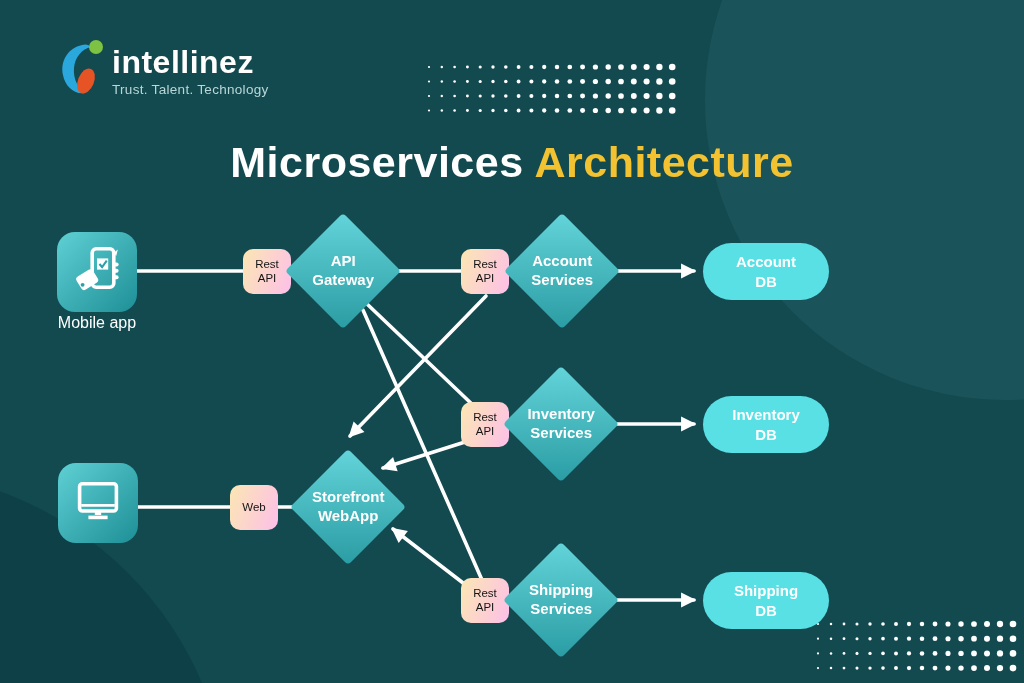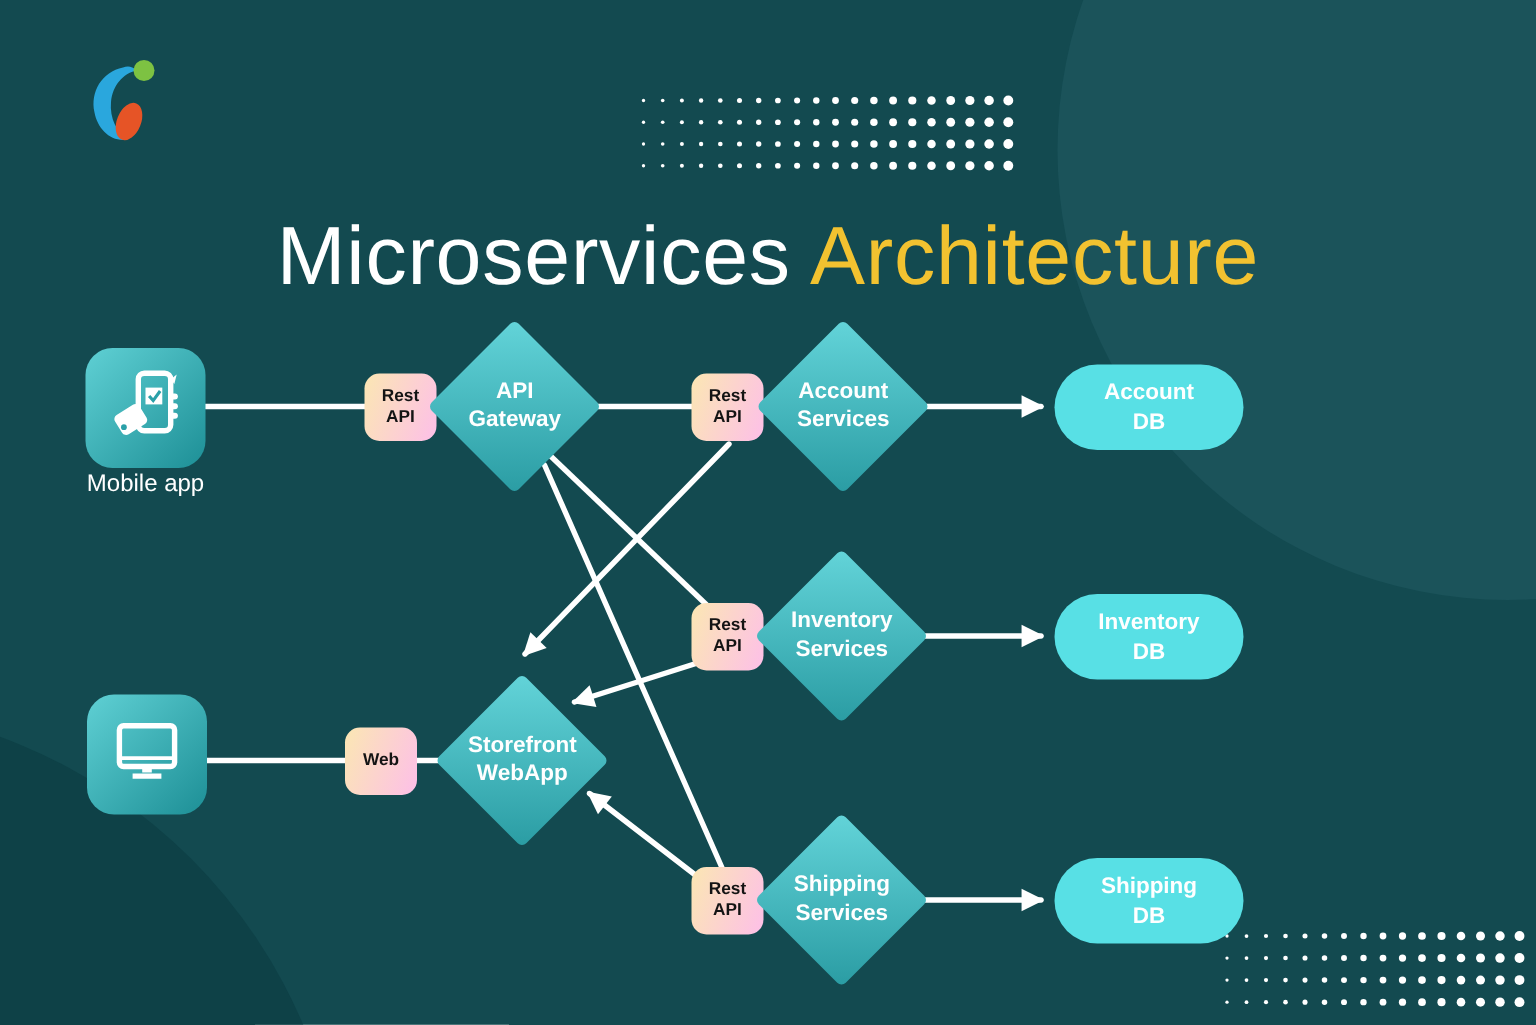--- a/index.html
+++ b/index.html
@@ -14,21 +14,21 @@
                border-radius:50%; background:#0e4147; }
 
   
   .logo { position:absolute; left:58px; top:38px; display:flex; align-items:flex-start; }
   .logo-mark { width:46px; height:60px; margin-right:8px; }
   .logo-name { color:#ffffff; font-size:32px; font-weight:bold; letter-spacing:0.5px; line-height:1; margin-top:8px; }
   .logo-tagline { color:#b9d7d6; font-size:13.5px; margin-top:4px; letter-spacing:0.3px; }
 
   
   .title { position:absolute; left:0; top:138px; width:1024px; text-align:center;
-           font-size:55px; font-weight:normal; color:#ffffff; letter-spacing:0.5px; }
+           font-size:43px; font-weight:bold; color:#ffffff; letter-spacing:0.5px; }
   .title .accent { color:#f2c230; }
 
   
   svg.wires { position:absolute; left:0; top:0; z-index:1; }
 
   
   .node { position:absolute; z-index:2; }
 
   .device { width:80px; height:80px; border-radius:18px;
             background:linear-gradient(135deg,#5fd0d4 0%,#1d8f96 100%);
@@ -38,21 +38,21 @@
 
   .diamond { width:82px; height:82px; transform:rotate(45deg); border-radius:4px;
              background:linear-gradient(135deg,#63d4d9 0%,#2a9ca3 100%);
              display:flex; align-items:center; justify-content:center; }
   .diamond .dlabel { transform:rotate(-45deg); color:#ffffff; font-weight:bold; font-size:15px;
                      text-align:center; white-space:pre-line; line-height:1.25; width:120px; }
 
   .chip { width:48px; height:45px; border-radius:10px;
           background:linear-gradient(110deg,#fbe7b3 0%,#fdbfe8 100%);
           display:flex; align-items:center; justify-content:center;
-          color:#141414; font-weight:bold; font-size:11.5px; text-align:center;
+          color:#141414; font-weight:normal; font-size:11.5px; text-align:center;
           white-space:pre-line; line-height:1.15; }
 
   .pill { width:126px; height:57px; border-radius:29px; background:#58e0e5;
           display:flex; align-items:center; justify-content:center;
           color:#ffffff; font-weight:bold; font-size:15px; text-align:center;
           white-space:pre-line; line-height:1.3; }
 
   
   .p-mobile        { left:57px;  top:232px; }
   .p-mobile-label  { left:17px;  top:314px; }
@@ -79,20 +79,24 @@
 
   <div class="circle-tr"></div>
   <div class="circle-bl"></div>
 
   <div class="logo">
     <svg class="logo-mark" viewBox="0 0 46 60">
       <path d="M24,7 C10,10 2,23 5,37 C7,48 16,57 27,55 C20,50 15,41 16,30 C17,19 24,11 33,9 C30,6 27,6 24,7 Z" fill="#2aa7dd"></path>
       <ellipse cx="28" cy="43" rx="8" ry="13" transform="rotate(22 28 43)" fill="#e65426"></ellipse>
       <circle cx="38" cy="9" r="7" fill="#7dc242"></circle>
     </svg>
+    <div>
+      <div class="logo-name">intellinez</div>
+      <div class="logo-tagline">Trust. Talent. Technology</div>
+    </div>
   </div>
 
   <div class="title">
     <span>Microservices</span>
     <span class="accent">Architecture</span>
   </div>
 
   <svg class="wires" width="1024" height="683" viewBox="0 0 1024 683">
     <defs>
       <marker id="arrow" markerWidth="4.8" markerHeight="4.8" refX="3.9" refY="2.4" orient="auto" markerUnits="strokeWidth">

